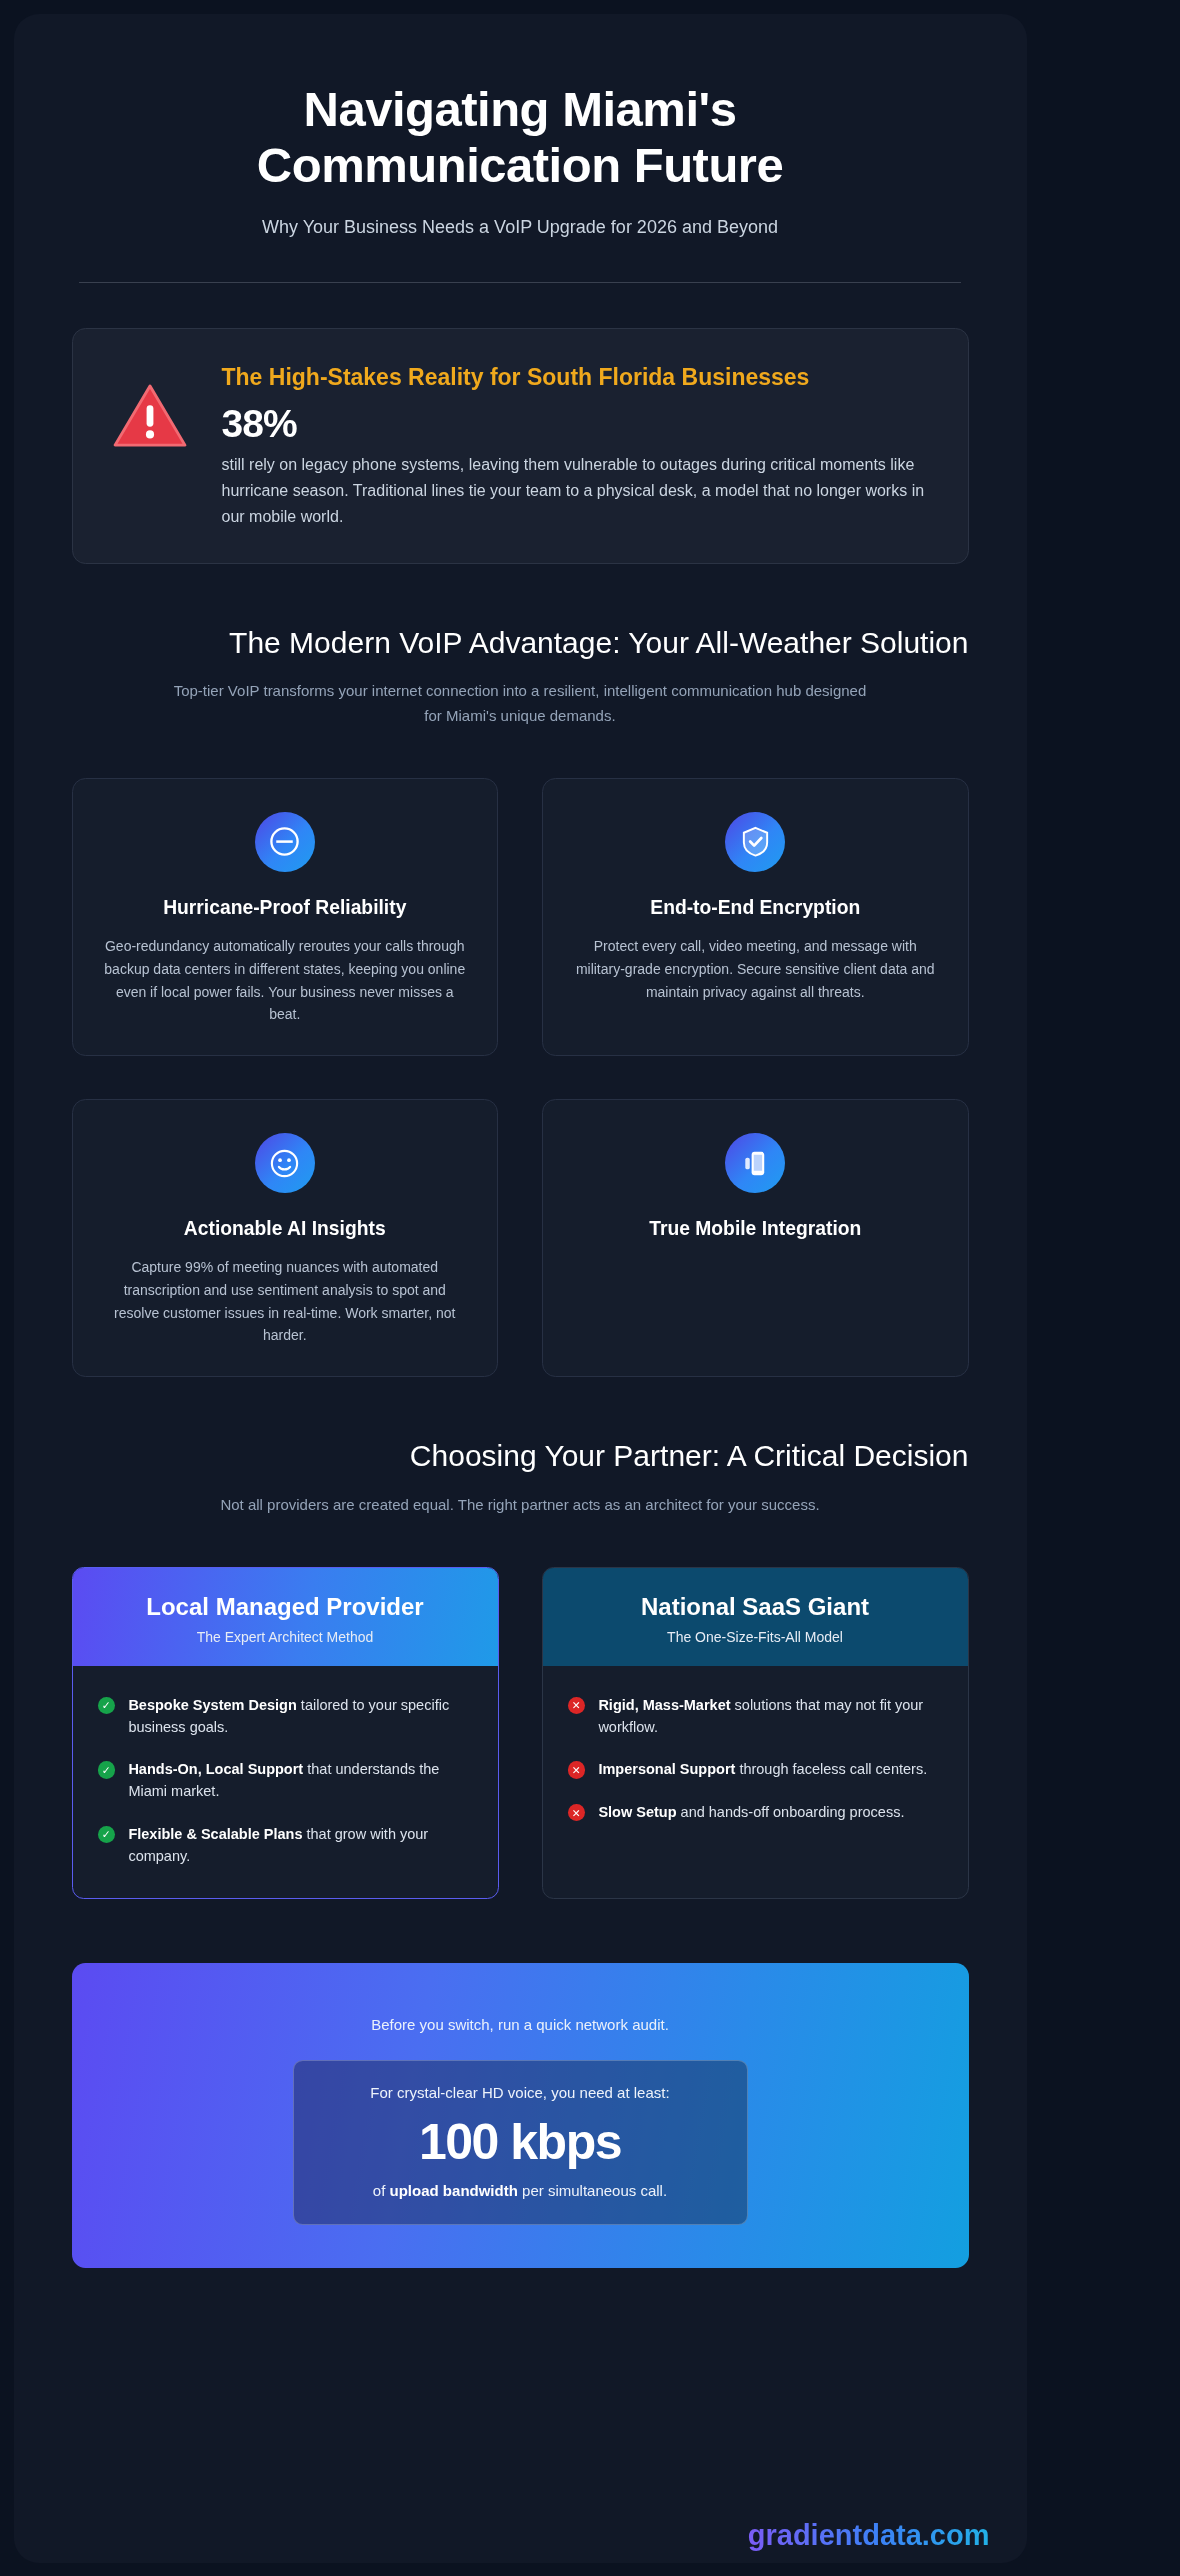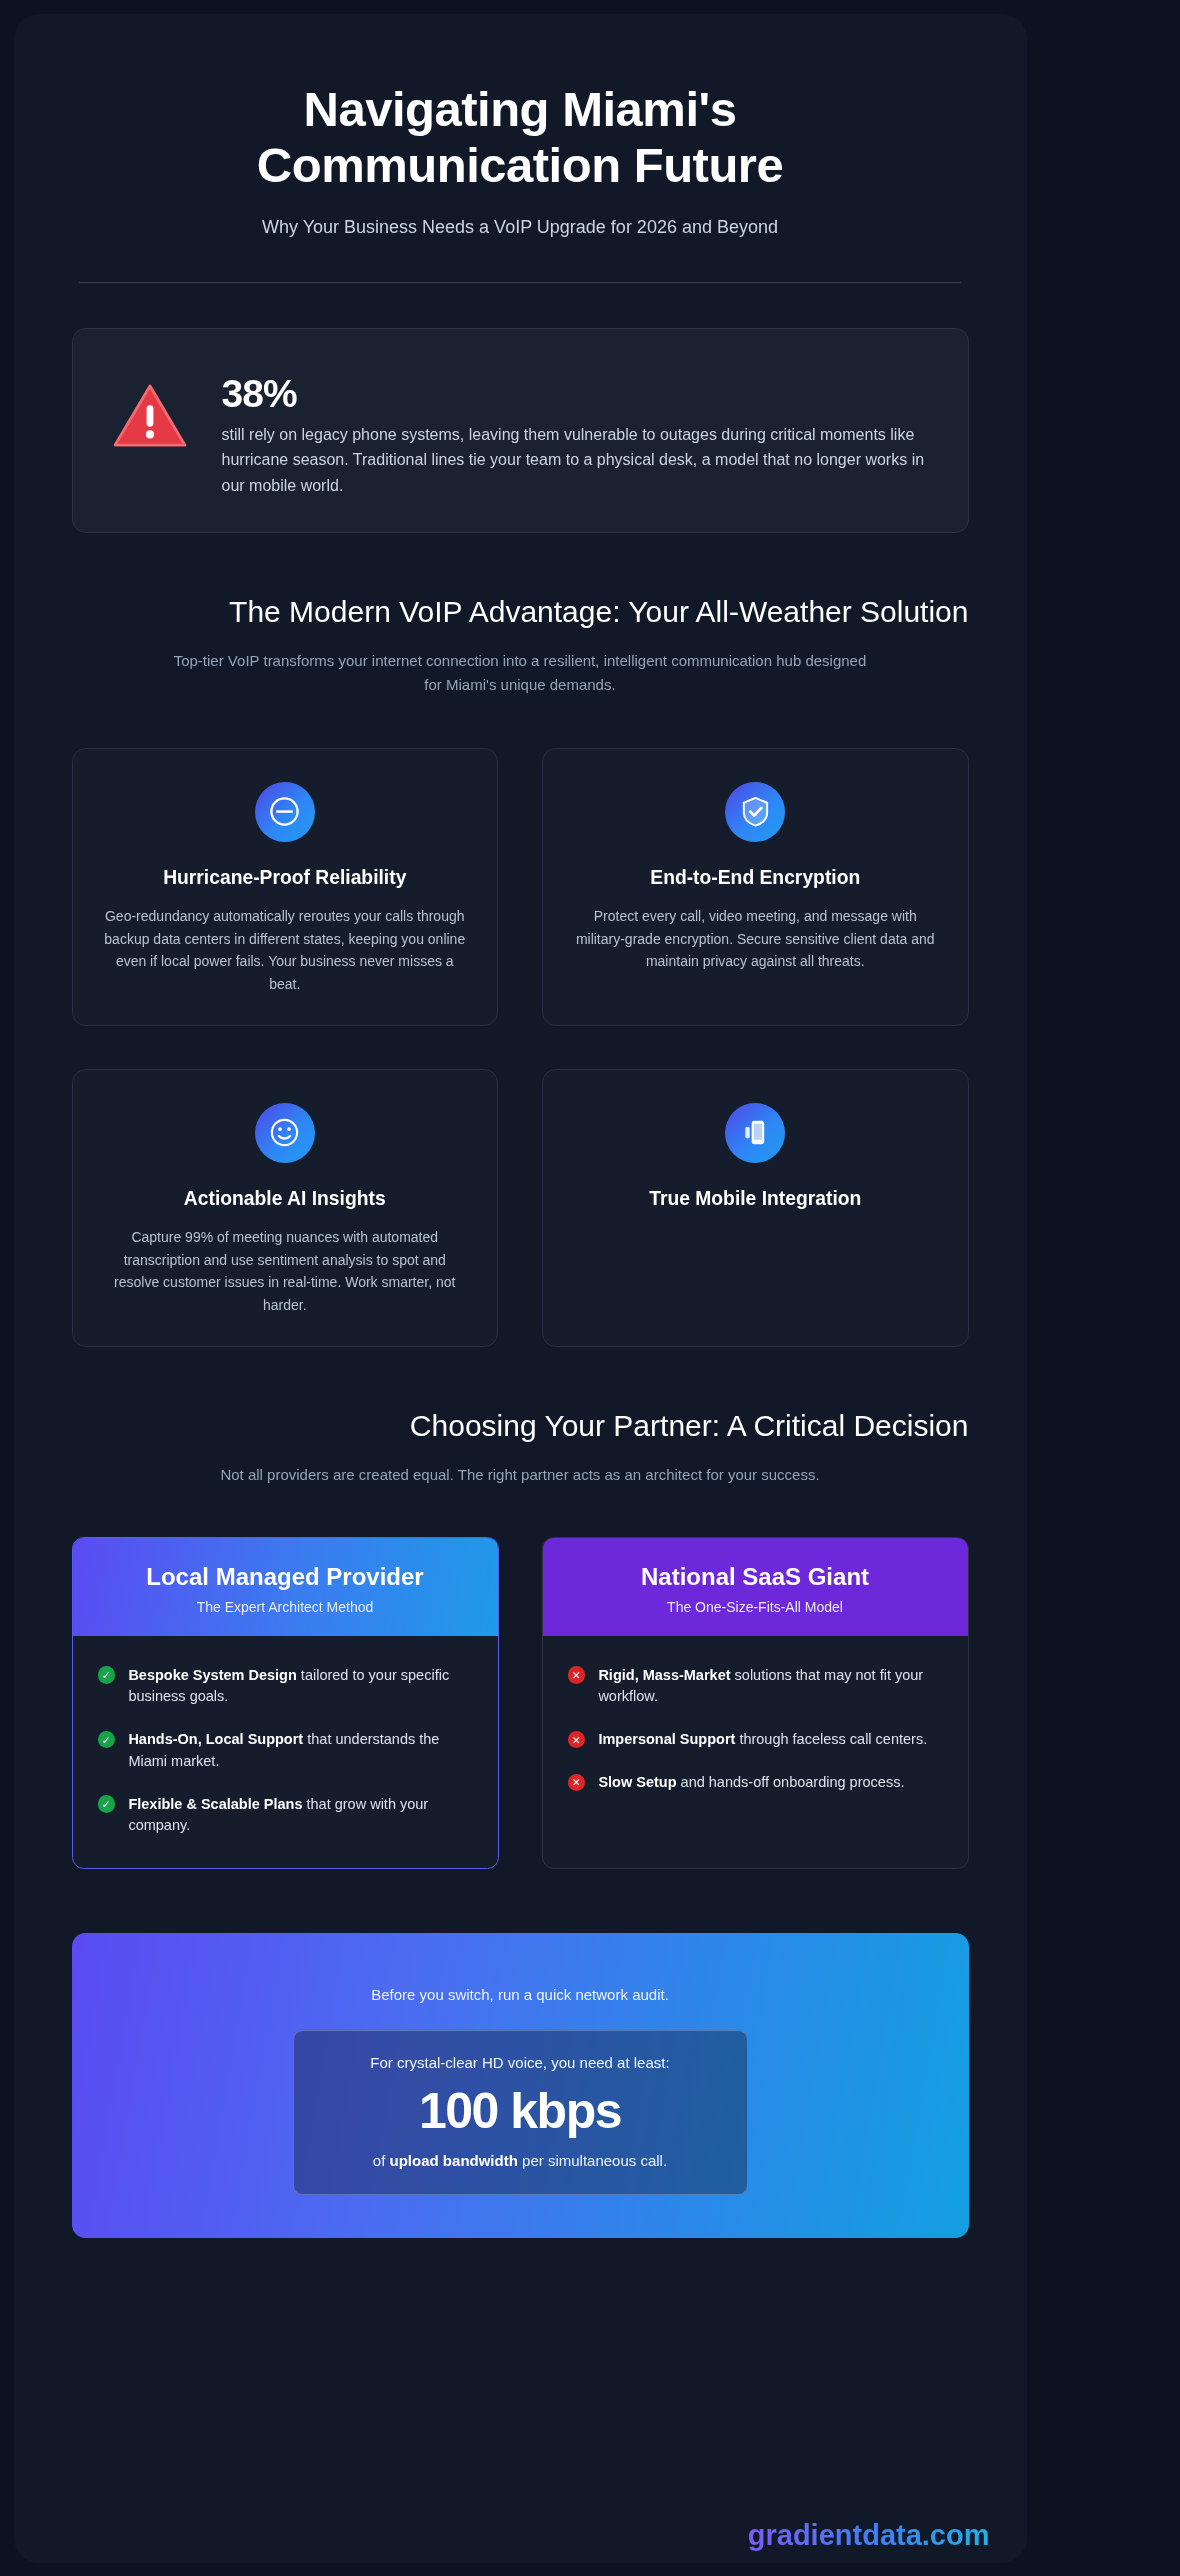--- a/index.html
+++ b/index.html
@@ -156,21 +156,21 @@
     flex-direction: column;
   }
   .col.good { border: 1px solid #5a5cf0; }
   .col-head {
     padding: 25px 19.3px 21px 19.3px;
     text-align: center;
   }
   .col.good .col-head {
     background: linear-gradient(100deg, #5b4bf2 0%, #3a7df0 55%, #1f9ae8 100%);
   }
-  .col.bad .col-head { background: #6d28d9; }
+  .col.bad .col-head { background: #0c4a6e; }
   .col-head h3 {
     color: #ffffff;
     font-size: 24px;
     font-weight: bold;
   }
   .col-head .tag {
     color: #e7ecf5;
     font-size: 14px;
     margin-top: 7.7px;
   }
@@ -265,20 +265,21 @@
 
     <div class="alert-card">
       <div class="warn-icon">
         <svg width="74" height="66" viewBox="0 0 76 68" aria-hidden="true">
           <path d="M38 3 L74 64 L2 64 Z" fill="#e63946" stroke="#f26a72" stroke-width="3" stroke-linejoin="round"></path>
           <rect x="34.5" y="23" width="7" height="22" rx="3.5" fill="#ffffff"></rect>
           <circle cx="38" cy="53" r="4.2" fill="#ffffff"></circle>
         </svg>
       </div>
       <div class="alert-body">
+        <div class="alert-title">The High-Stakes Reality for South Florida Businesses</div>
         <div class="alert-stat">38%</div>
         <div class="alert-text">still rely on legacy phone systems, leaving them vulnerable to outages during critical moments like hurricane season. Traditional lines tie your team to a physical desk, a model that no longer works in our mobile world.</div>
       </div>
     </div>
 
     <h2 class="section-title">The Modern VoIP Advantage: Your All-Weather Solution</h2>
     <div class="section-sub">Top-tier VoIP transforms your internet connection into a resilient, intelligent communication hub designed for Miami's unique demands.</div>
 
     <div class="grid">
 

